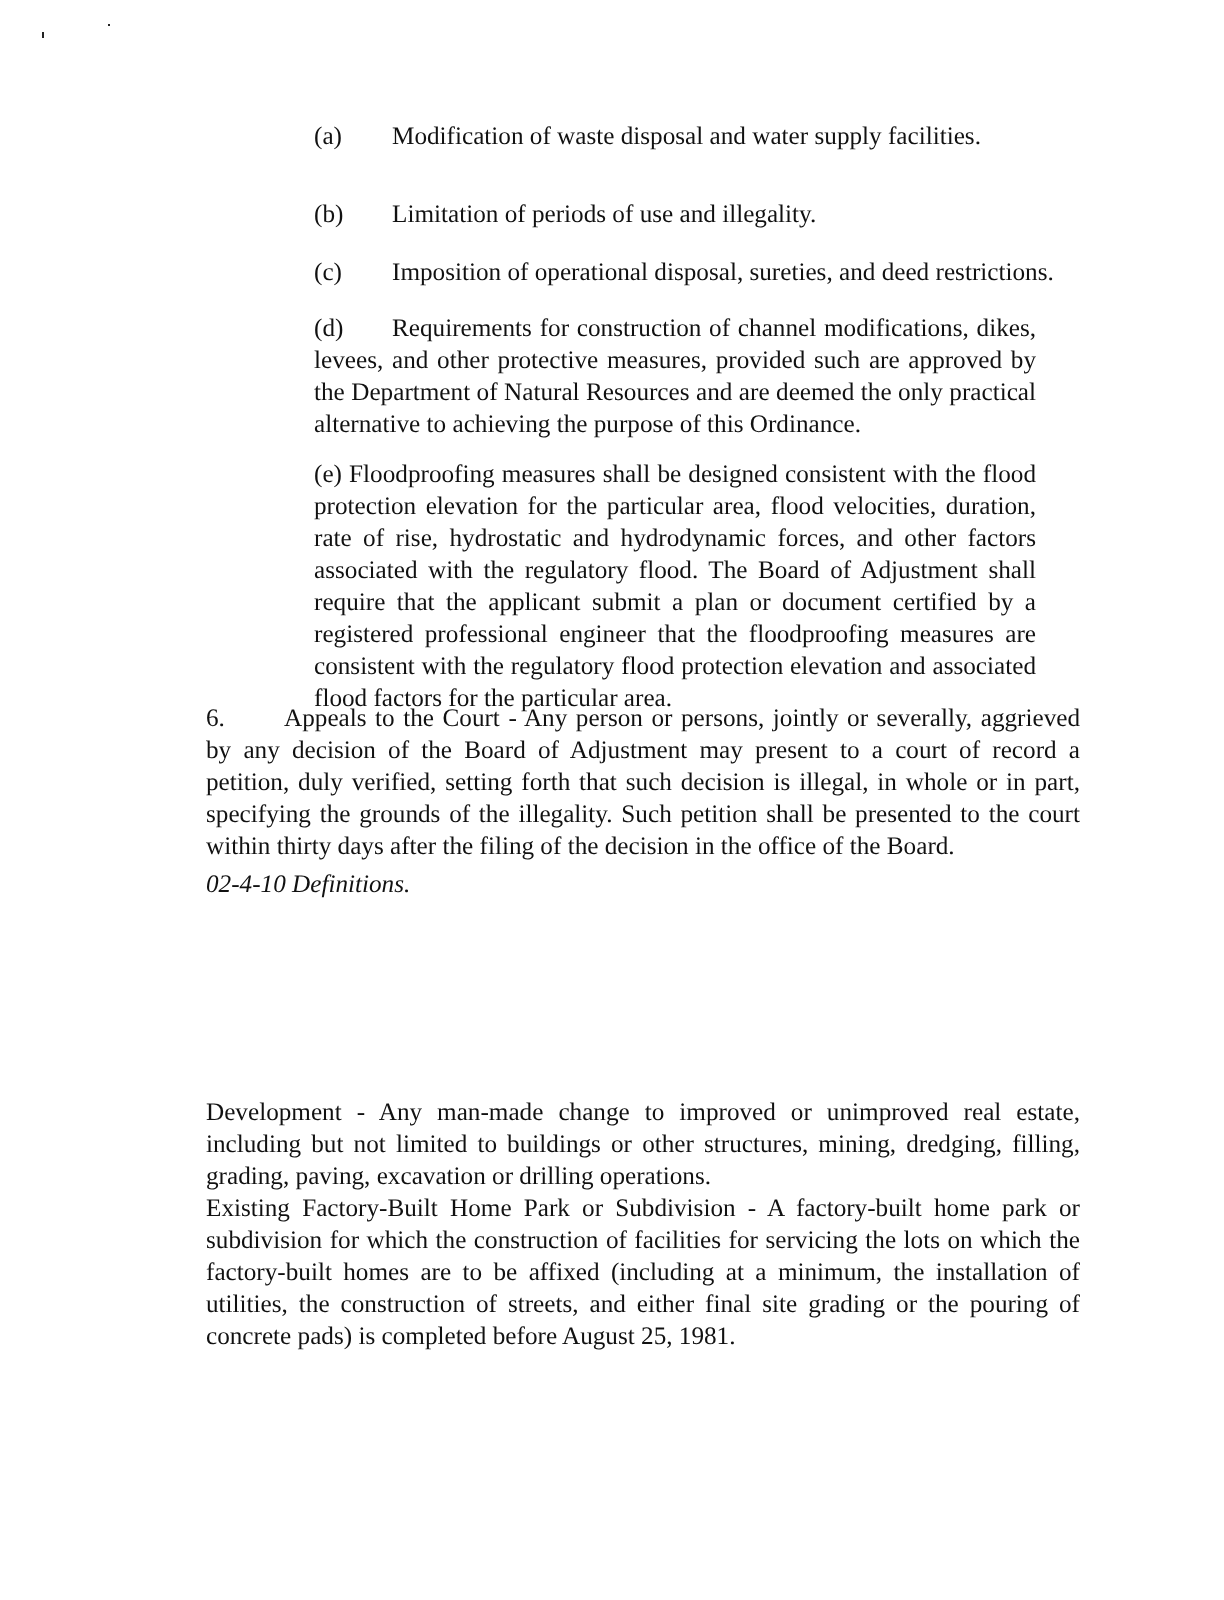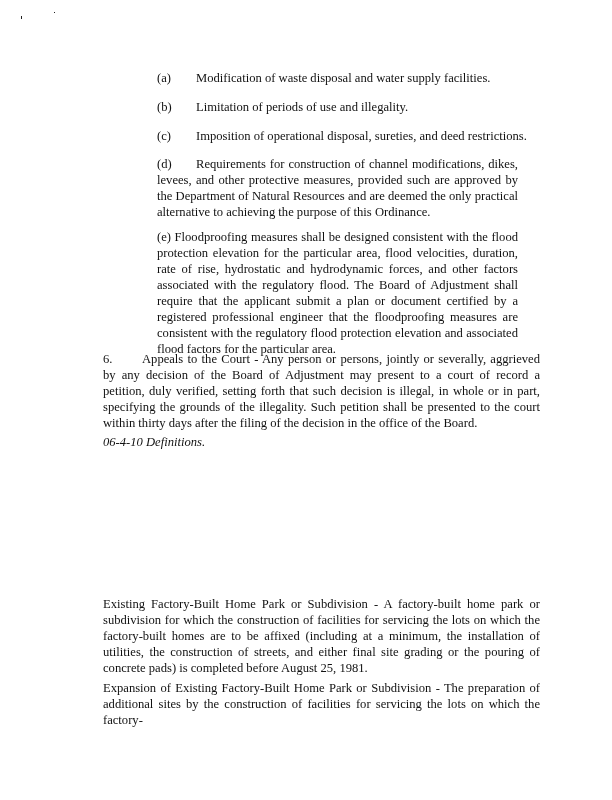--- a/index.html
+++ b/index.html
@@ -57,21 +57,21 @@
     .italic { font-style: italic; }
   </style>
 </head>
 <body>
 
 <div class="page">
 
   <div class="speck" style="left:21px;top:16px;width:1px;height:3px;"></div>
   <div class="speck" style="left:54px;top:12px;width:1px;height:1px;"></div>
 
-  <div class="item-row" style="top:70px;">
+  <div class="item-row" style="top:60px;">
     <span class="lbl">(a)</span><span>Modification of waste disposal and water supply facilities.</span>
   </div>
 
   <div class="item-row" style="top:99px;">
     <span class="lbl">(b)</span><span>Limitation of periods of use and illegality.</span>
   </div>
 
   <div class="item-row" style="top:128px;">
     <span class="lbl">(c)</span><span>Imposition of operational disposal, sureties, and deed restrictions.</span>
   </div>
@@ -81,22 +81,22 @@
   </p>
 
   <p class="block indent-para justify" style="top:229px;">
     <span>(e) Floodproofing measures shall be designed consistent with the flood protection elevation for the particular area, flood velocities, duration, rate of rise, hydrostatic and hydrodynamic forces, and other factors associated with the regulatory flood.  The Board of Adjustment shall require that the applicant submit a plan or document certified by a registered professional engineer that the floodproofing measures are consistent with the regulatory flood protection elevation and associated flood factors for the particular area.</span>
   </p>
 
   <p class="block full-para justify" style="top:351px;">
     <span class="tab-lbl">6.</span><span>Appeals to the Court - Any person or persons, jointly or severally, aggrieved by any decision of the Board of Adjustment may present to a court of record a petition, duly verified, setting forth that such decision is illegal, in whole or in part, specifying the grounds of the illegality.  Such petition shall be presented to the court within thirty days after the filing of the decision in the office of the Board.</span>
   </p>
 
-  <p class="block full-para italic" style="top:434px;">06-4-10 Definitions.</p>
+  <p class="block full-para italic" style="top:434px;">02-4-10 Definitions.</p>
 
 
 
+  <p class="block full-para justify" style="top:548px;">Development - Any man-made change to improved or unimproved real estate, including but not limited to buildings or other structures, mining, dredging, filling, grading, paving, excavation or drilling operations.</p>
 
   <p class="block full-para justify" style="top:596px;">Existing Factory-Built Home Park or Subdivision - A factory-built home park or subdivision for which the construction of facilities for servicing the lots on which the factory-built homes are to be affixed (including at a minimum, the installation of utilities, the construction of streets, and either final site grading or the pouring of concrete pads) is completed before August 25, 1981.</p>
 
-  <p class="block full-para justify-all" style="top:680px;">Expansion of Existing Factory-Built Home Park or Subdivision - The preparation of additional sites by the construction of facilities for servicing the lots on which the factory-</p>
 
 </div>
 
 </body></html>

